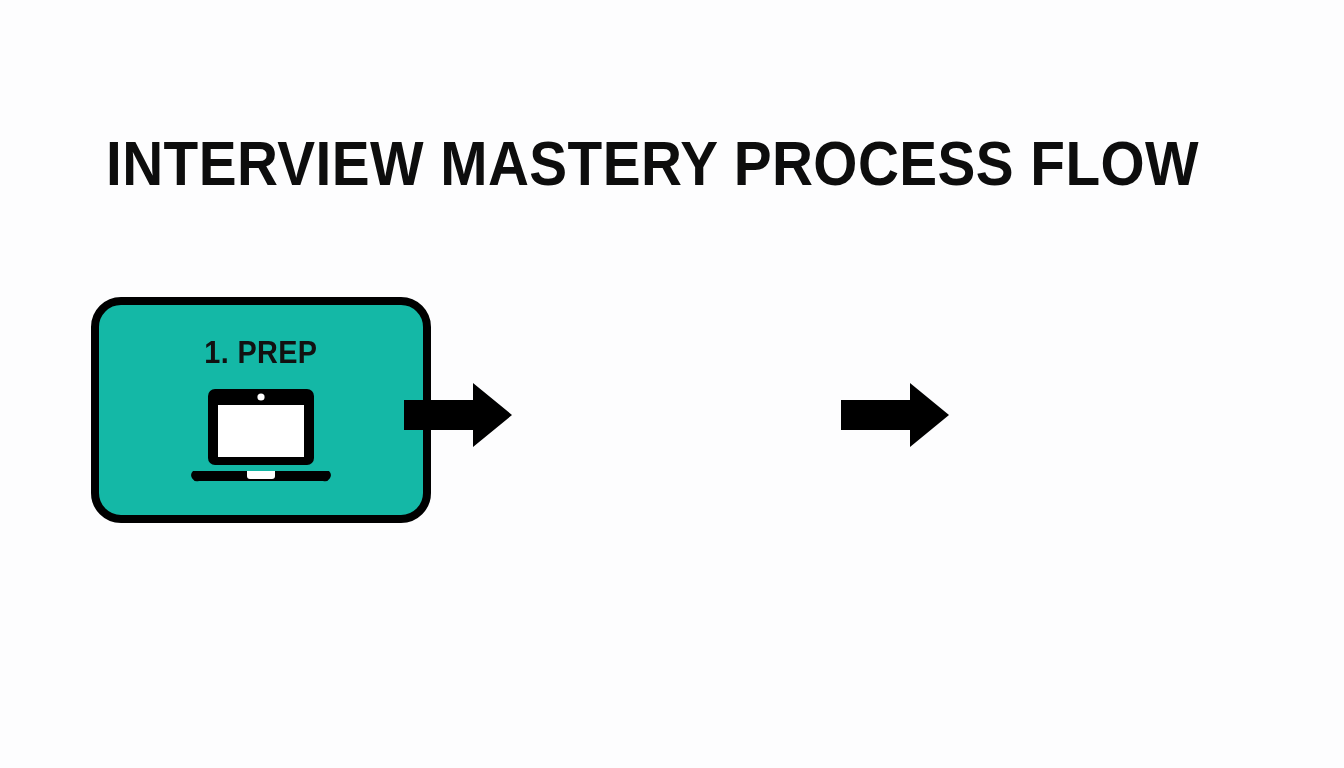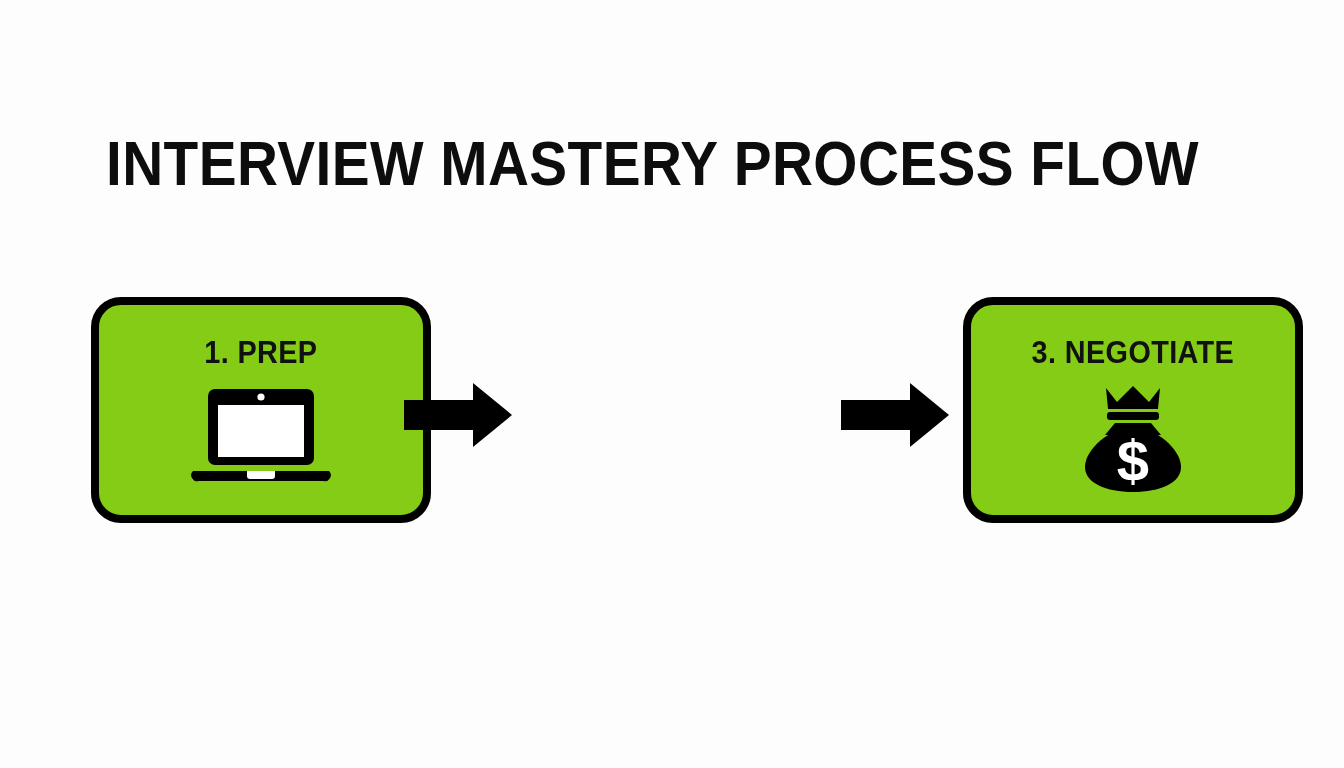--- a/index.html
+++ b/index.html
@@ -49,21 +49,21 @@
   }
 
   .step-box {
     position: absolute;
     top: 0;
     width: 340px;
     height: 226px;
     box-sizing: border-box;
     border: 8px solid #000000;
     border-radius: 30px;
-    background: #84cc16;
+    background: #14b8a6;
     display: flex;
     flex-direction: column;
     align-items: center;
   }
   #step-box-1 { left: 91px; }
   #step-box-2 { left: 528px; }
   #step-box-3 { left: 963px; }
 
   .step-label {
     margin-top: 30px;
@@ -124,32 +124,15 @@
       </svg>
     </div>
 
 
     <div id="flow-arrow-2" class="flow-arrow">
       <svg width="108" height="64" viewBox="0 0 108 64" xmlns="http://www.w3.org/2000/svg">
         <path d="M0 17 H69 V0 L108 32 L69 64 V47 H0 Z" fill="#000000"></path>
       </svg>
     </div>
 
-    <div id="step-box-3" class="step-box">
-      <div class="step-label">3. NEGOTIATE</div>
-      <div class="step-icon">
-        <svg width="104" height="108" viewBox="0 0 104 108" xmlns="http://www.w3.org/2000/svg">
-
-          <path d="M25 3 L36 17 L52 1 L68 17 L79 3 L77 24 H27 Z" fill="#000000"></path>
-
-          <rect x="26" y="27" width="52" height="8" rx="3" fill="#000000"></rect>
-
-          <path d="M34 38 h36 l10 12 H24 z" fill="#000000"></path>
-
-          <path d="M52 42 C30 42 4 64 4 82 C4 98 25 107 52 107 C79 107 100 98 100 82 C100 64 74 42 52 42 Z" fill="#000000"></path>
-
-          <text x="52" y="96" font-family="Liberation Sans, sans-serif" font-size="58" font-weight="bold" fill="#ffffff" text-anchor="middle">$</text>
-        </svg>
-      </div>
-    </div>
 
   </div>
 </div>
 
 </body></html>

